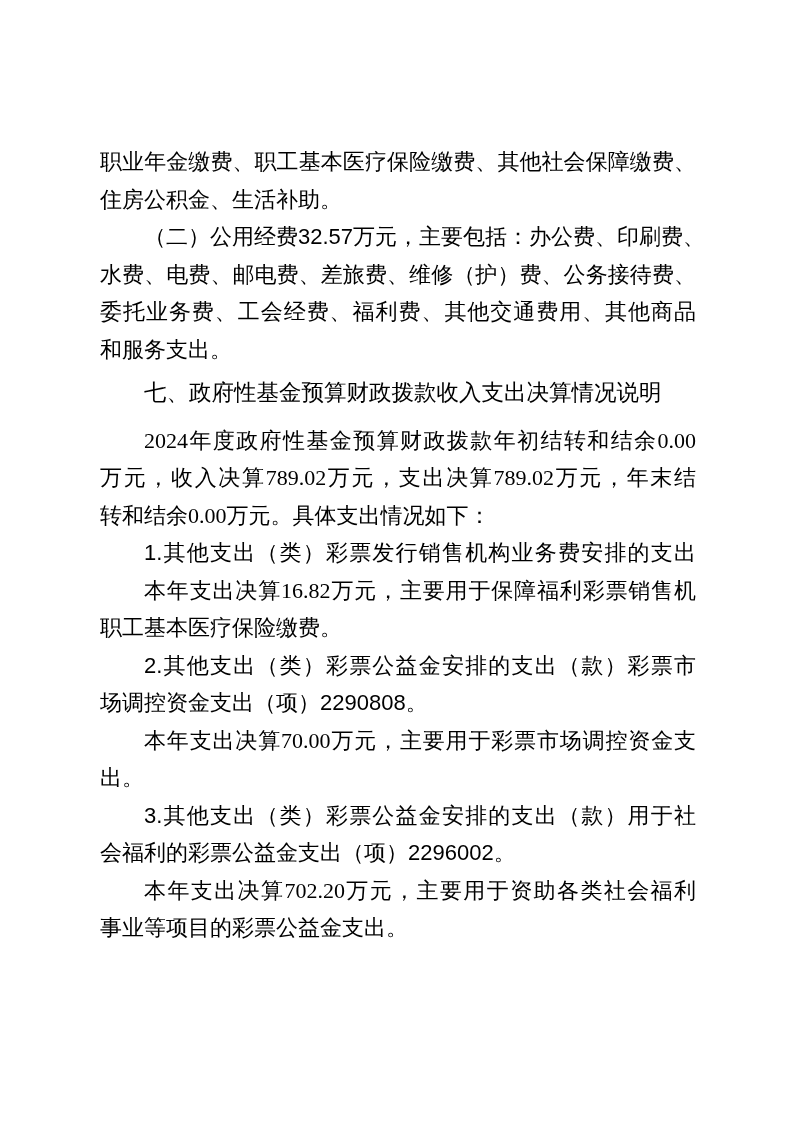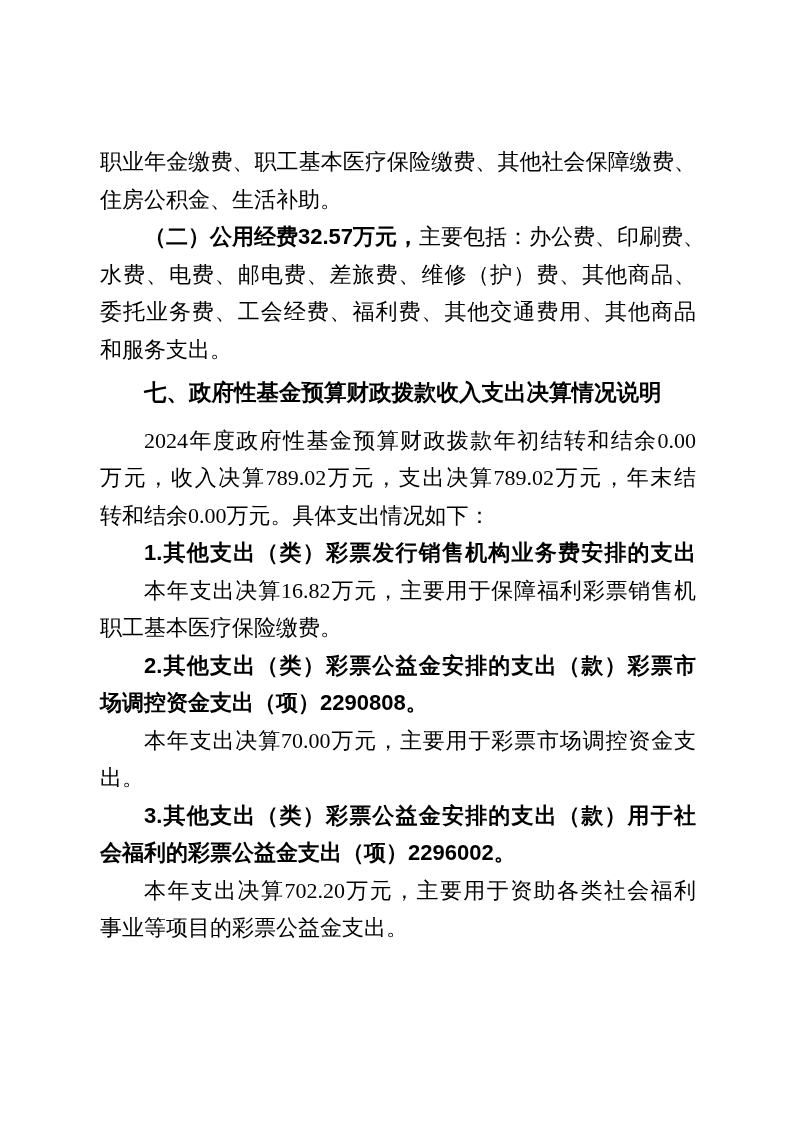--- a/index.html
+++ b/index.html
@@ -38,45 +38,45 @@
   }
   .line.indent {
     padding-left: 44px;
   }
   .run-body {
     font-family: "Liberation Serif", serif;
     font-weight: 400;
   }
   .run-strong {
     font-family: "Liberation Sans", sans-serif;
-    font-weight: 700;
+    font-weight: 400;
   }
   .line.heading {
     margin-top: 6px;
     margin-bottom: 10px;
   }
   .line.heading .run-heading {
     font-family: "Liberation Sans", sans-serif;
-    font-weight: 700;
+    font-weight: 400;
     font-size: 22.5px;
   }
 </style>
 </head>
 <body>
 
 <div class="page">
   <div class="doc-body">
 
     <div class="line justify"><span class="run-body">职业年金缴费、职工基本医疗保险缴费、其他社会保障缴费、</span></div>
 
     <div class="line"><span class="run-body">住房公积金、生活补助。</span></div>
 
     <div class="line justify indent"><span class="run-strong">（二）公用经费32.57万元，</span><span class="run-body">主要包括：办公费、印刷费、</span></div>
 
-    <div class="line justify"><span class="run-body">水费、电费、邮电费、差旅费、维修（护）费、其他商品、</span></div>
+    <div class="line justify"><span class="run-body">水费、电费、邮电费、差旅费、维修（护）费、公务接待费、</span></div>
 
     <div class="line justify"><span class="run-body">委托业务费、工会经费、福利费、其他交通费用、其他商品</span></div>
 
     <div class="line"><span class="run-body">和服务支出。</span></div>
 
     <div class="line heading indent"><span class="run-heading">七、政府性基金预算财政拨款收入支出决算情况说明</span></div>
 
     <div class="line justify indent"><span class="run-body">2024年度政府性基金预算财政拨款年初结转和结余0.00</span></div>
 
     <div class="line justify"><span class="run-body">万元，收入决算789.02万元，支出决算789.02万元，年末结</span></div>

